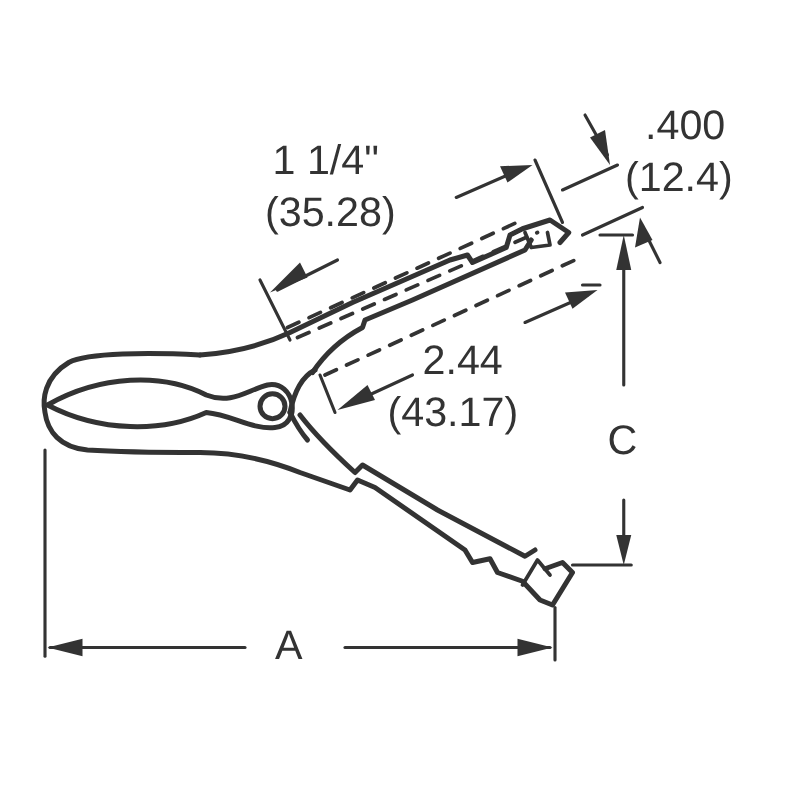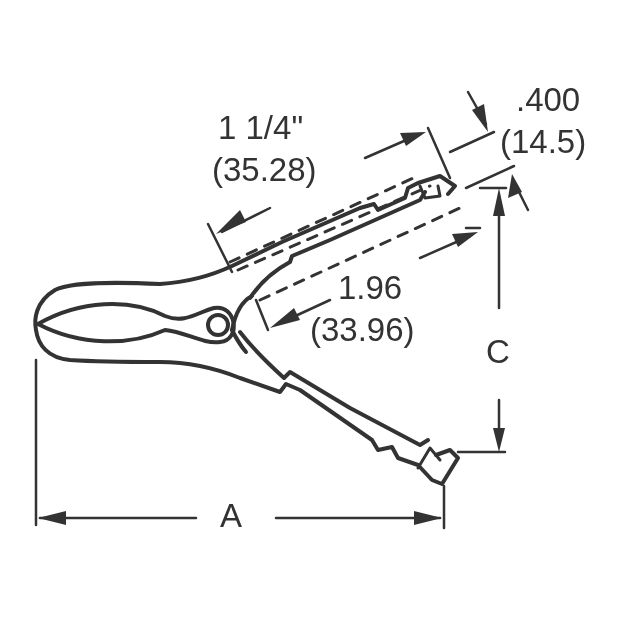--- a/index.html
+++ b/index.html
@@ -115,20 +115,20 @@
     <polygon class="arrowfill" points="38,518 66,511 66,525"></polygon>
     <path class="ink thin" d="M 276 518 L 440 518"></path>
     <polygon class="arrowfill" points="442,518 414,511 414,525"></polygon>
   </g>
 </svg>
 
 <div class="dim-label" style="left:218px; top:110px;">1 1/4"</div>
 <div class="dim-label" style="left:212px; top:152px;">(35.28)</div>
 
 <div class="dim-label" style="left:516px; top:82px;">.400</div>
-<div class="dim-label" style="left:500px; top:124px;">(14.5)</div>
+<div class="dim-label" style="left:500px; top:124px;">(12.4)</div>
 
-<div class="dim-label" style="left:338px; top:270px;">1.96</div>
-<div class="dim-label" style="left:310px; top:312px;">(33.96)</div>
+<div class="dim-label" style="left:338px; top:270px;">2.44</div>
+<div class="dim-label" style="left:310px; top:312px;">(43.17)</div>
 
 <div class="dim-label" style="left:486px; top:334px;">C</div>
 
 <div class="dim-label" style="left:220px; top:498px;">A</div>
 
 </body></html>

